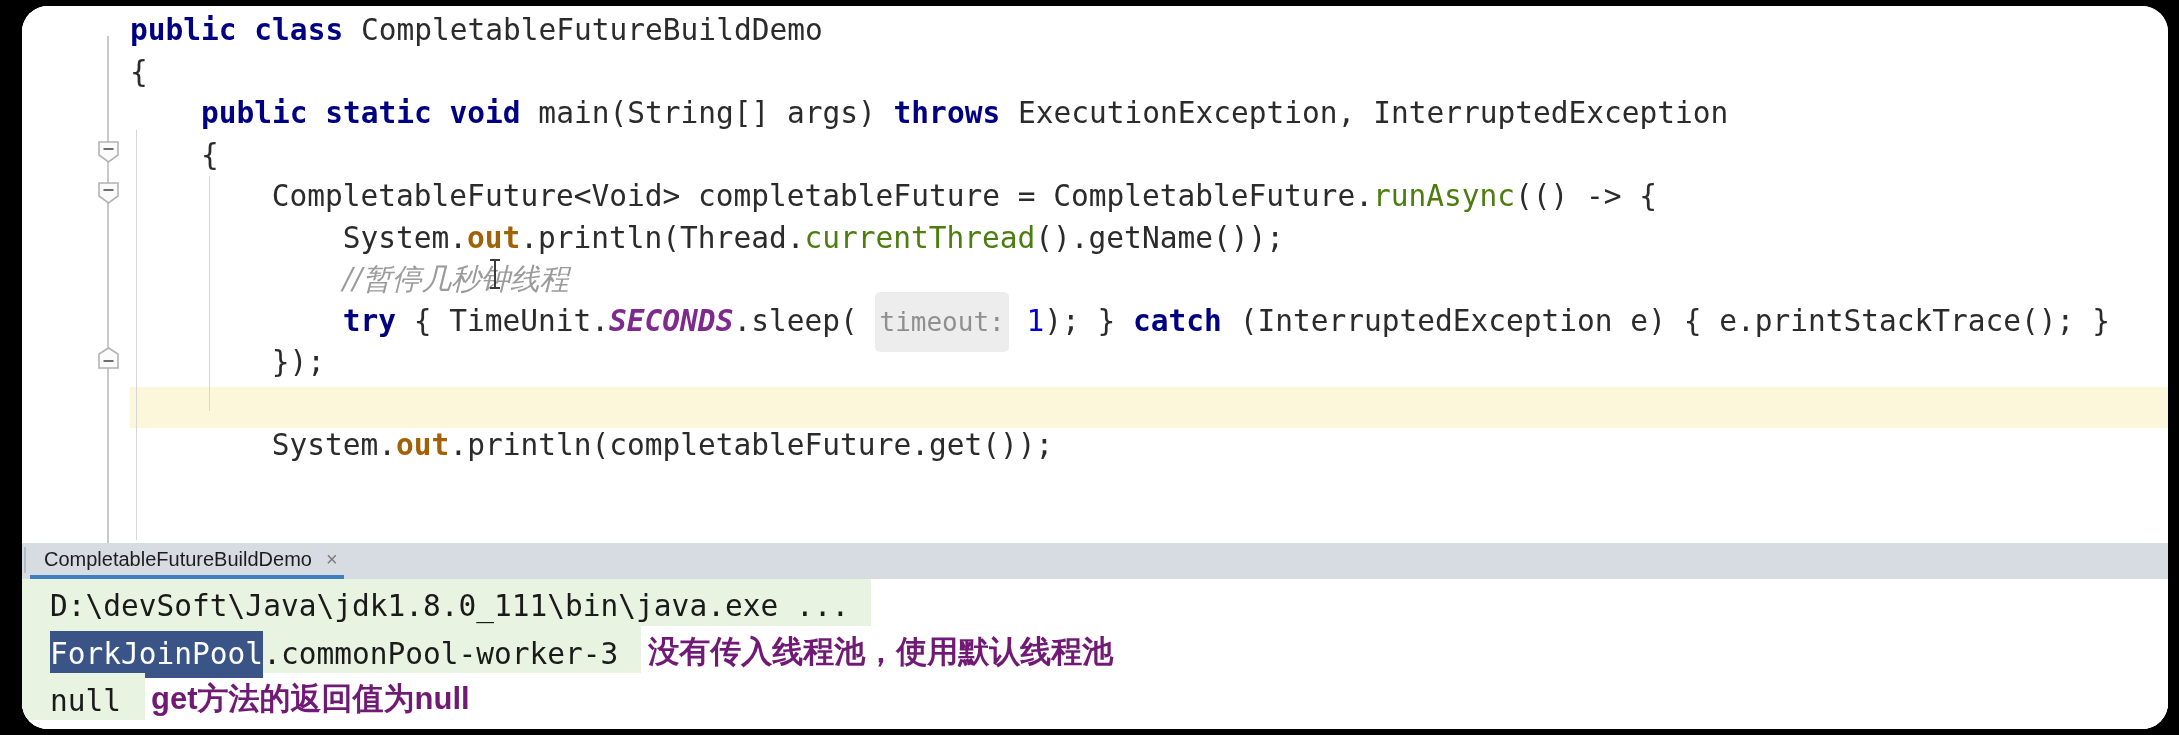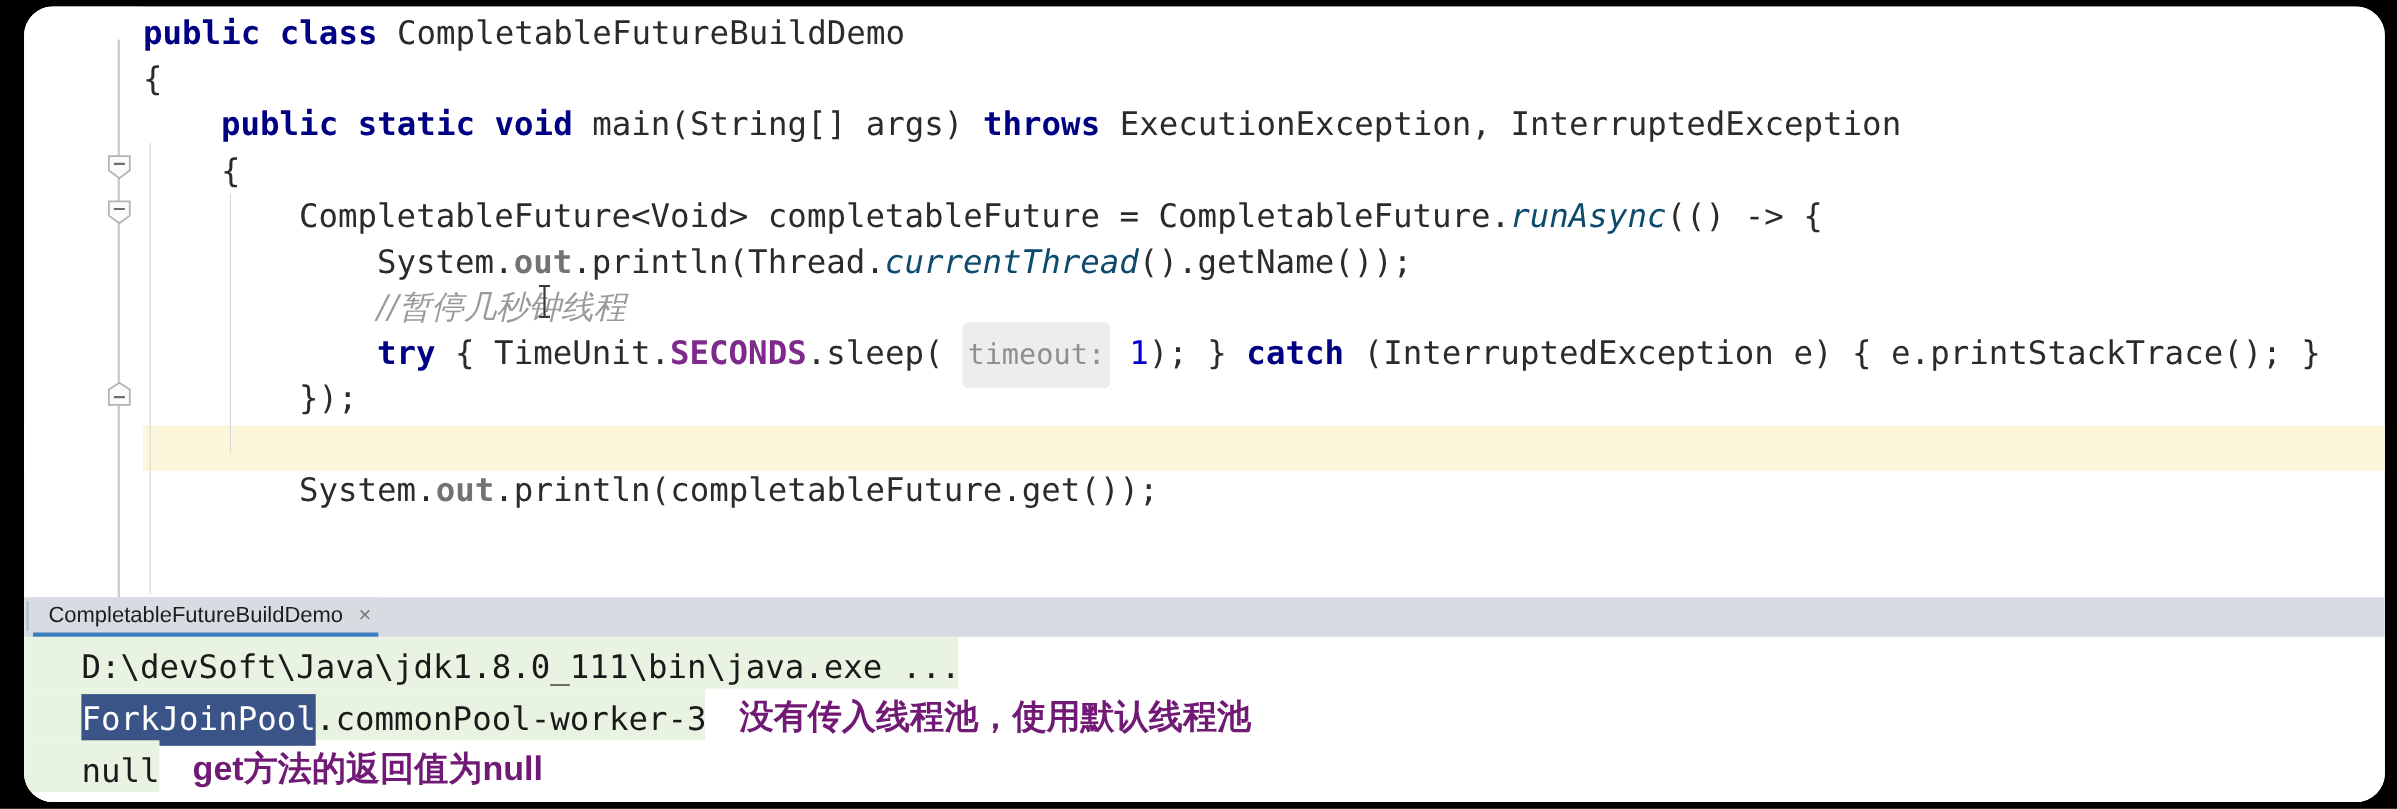--- a/index.html
+++ b/index.html
@@ -81,23 +81,23 @@
     position: absolute;
     left: 0; top: 381px;
     width: 2146px; height: 41px;
     background: #fcf6da;
   }
 
   
   .kw   { color: #000082; font-weight: bold; }
   .plain{ color: #2b2b2b; }
   .num  { color: #0000d4; }
-  .stat { color: #7d2a8c; font-weight: bold; }
-  .statf{ color: #737373; font-weight: bold; }
-  .ital { font-style: italic; color: #0c4a6e; }
+  .stat { color: #7d2a8c; font-weight: bold; font-style: italic; }
+  .statf{ color: #a16207; font-weight: bold; }
+  .ital { color: #4d7c0f; }
   .cmt  { color: #9b9b9b; font-style: italic; font-family: "DejaVu Serif", serif; }
   .hint {
     color: #8f8f8f;
     background: #ededed;
     border-radius: 5px;
     padding: 15px 4px;
     font-size: 26px;
   }
 
   
@@ -155,21 +155,20 @@
     font-size: 29.5px;
     line-height: 47px;
     color: #1a1a1a;
   }
   .cline {
     position: absolute;
     left: 28px;
     white-space: pre;
     display: flex;
     align-items: baseline;
-    margin-left: 24px;
   }
   .sel {
     background: #3a5488;
     color: #ffffff;
     text-align: center;
   }
   .annot {
     color: #701a75;
     font-family: "Liberation Sans", sans-serif;
     font-size: 31px;

